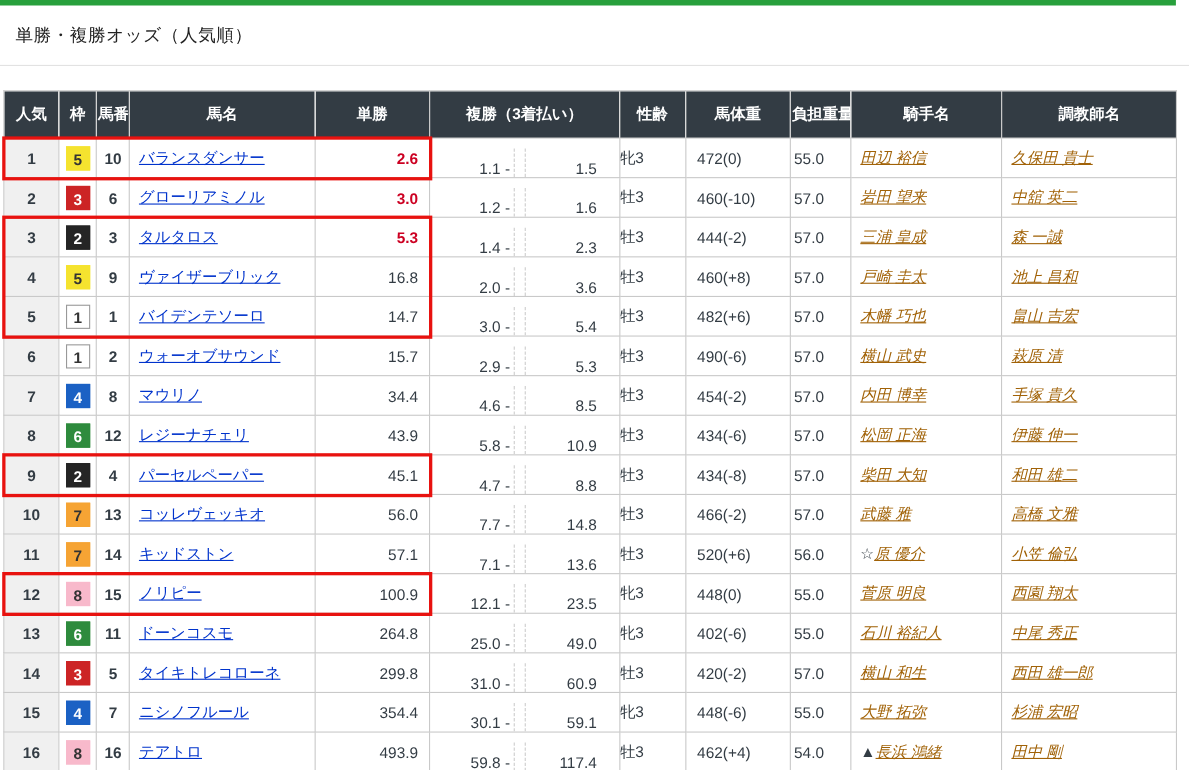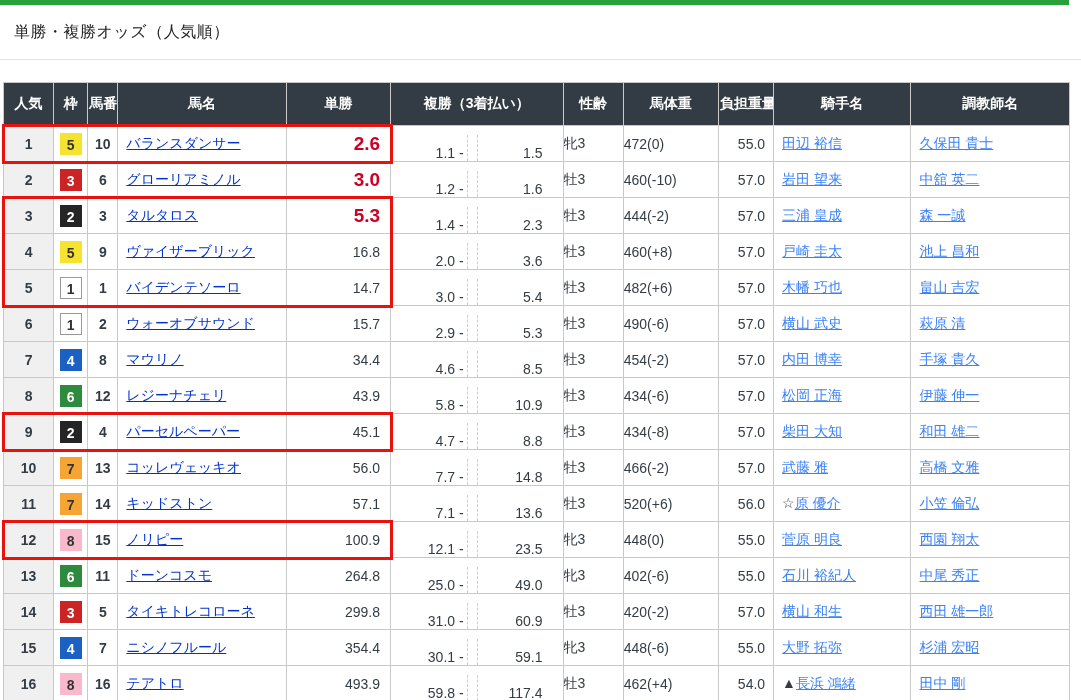--- a/index.html
+++ b/index.html
@@ -23,40 +23,40 @@
     line-height:1.25; padding:2px 1px; white-space:normal; font-size:14px;
   }
 
   tbody td { height:36px; vertical-align:middle; background:#fff; }
 
   td.c-rank   { background:#f0f0f0; text-align:center; font-weight:bold; }
   td.c-frame  { text-align:center; }
   td.c-horseno{ text-align:center; font-weight:bold; }
   td.c-name   { text-align:left; padding-left:8px; }
   td.c-win    { text-align:right; padding-right:10px; }
-  td.c-win.hot{ color:#cc0022; font-weight:bold; font-size:19px; }
+  td.c-win.hot{ color:#cc0022; font-weight:bold; font-size:14px; }
   td.c-place  { padding:0; }
   td.c-sexage { }
-  td.c-weight { text-align:left; }
-  td.c-impost { text-align:right; padding-right:8px; }
+  td.c-weight { text-align:left; padding-left:10px; }
+  td.c-impost { text-align:right; padding-right:24px; }
   td.c-jockey, td.c-trainer { text-align:left; padding-left:8px; }
 
   .frame-badge {
     display:inline-block; width:22px; height:22px; line-height:22px;
     text-align:center; font-weight:bold; font-size:14px; vertical-align:middle;
   }
 
   .place-flex { display:flex; align-items:flex-end; height:100%; }
   .place-low  { flex:1 1 44%; text-align:right; }
   .place-dash { margin:0 3px 0 4px; color:#333c44; }
   .place-div  { width:13px; height:26px; border-left:1px dashed #ccc; border-right:1px dashed #ccc; }
   .place-high { flex:1 1 56%; text-align:right; padding-right:20px; }
 
   a.horse-link   { color:#0033cc; text-decoration:underline;font-family:Liberation Mono, monospace; }
-  a.person-link  { color:#3b82f6; text-decoration:underline; }
+  a.person-link  { color:#a16207; text-decoration:underline;font-style:italic; }
   .person-prefix { color:#333c44; text-decoration:none; }
 
   .hl-box { position:absolute; border:3px solid #e8120f; pointer-events:none; z-index:5; }
 </style>
 </head>
 <body>
 
 <div class="top-accent"></div>
 
 <h1 class="page-title">単勝・複勝オッズ（人気順）</h1>

